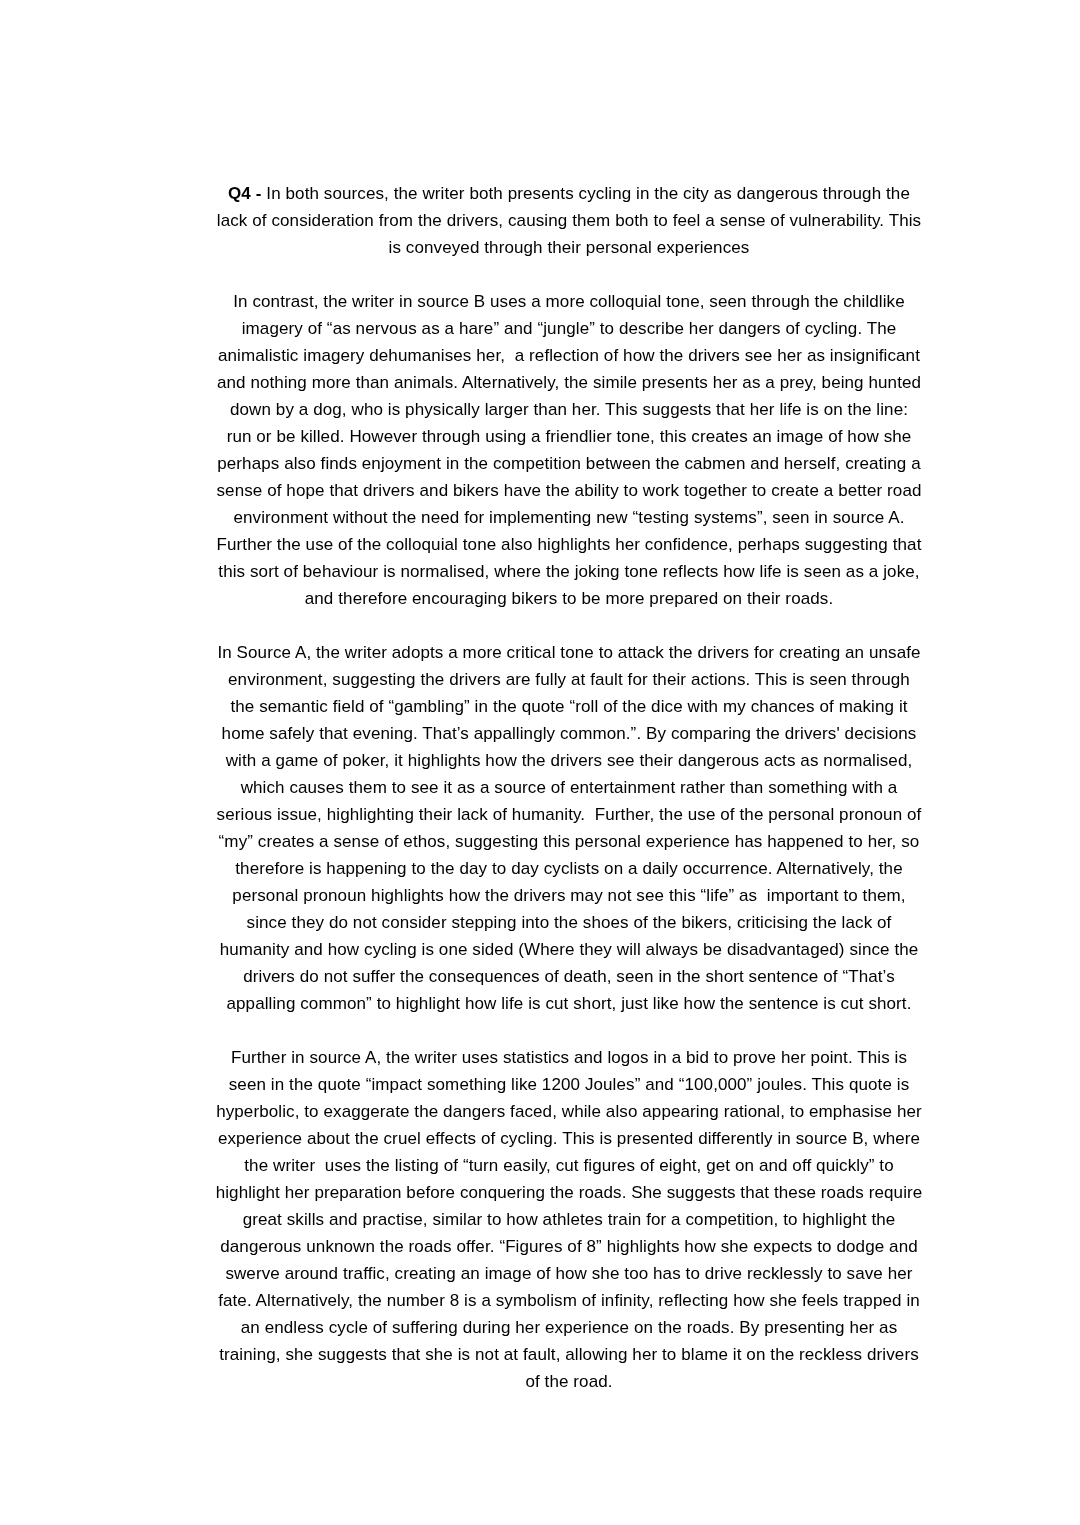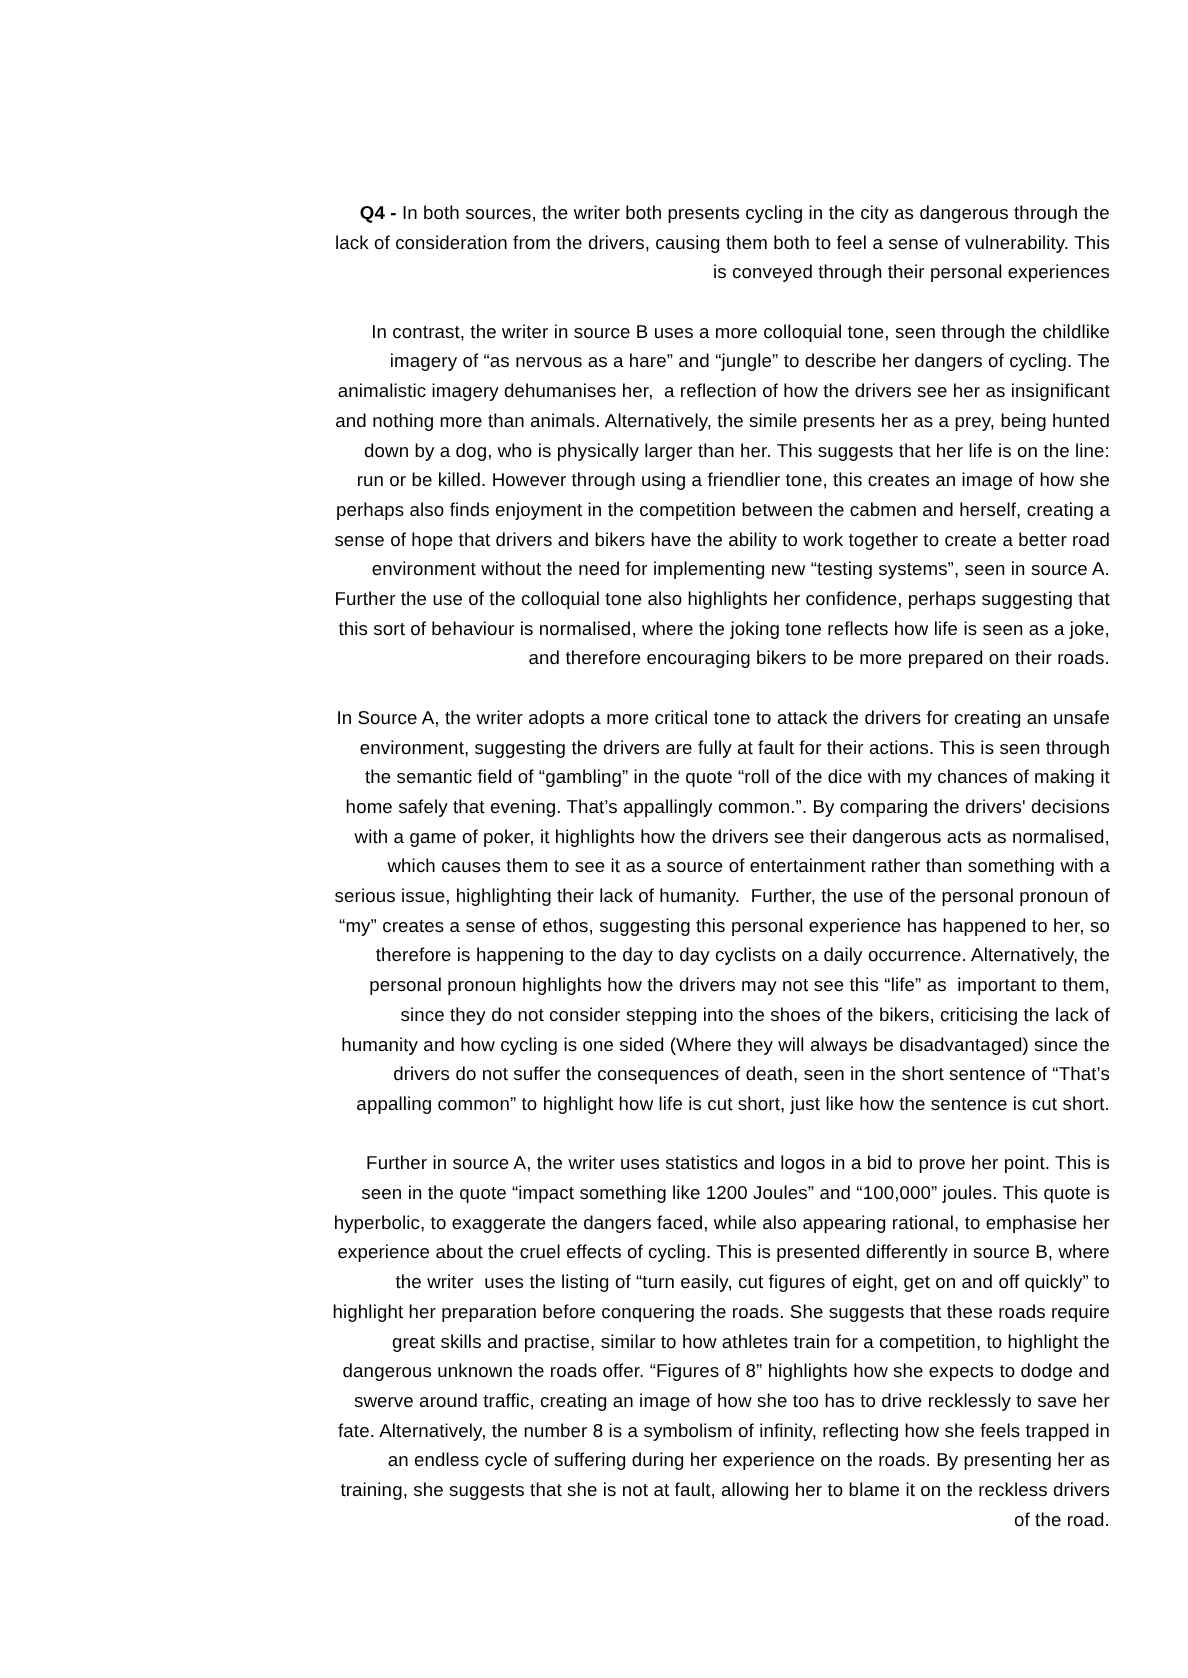--- a/index.html
+++ b/index.html
@@ -28,21 +28,21 @@
     top: 180px;
     width: 880px;
     color: #000000;
     font-size: 17px;
     line-height: 27px;
     letter-spacing: 0.1px;
   }
   .para {
     margin: 0 0 27px 0;
     white-space: pre-wrap;
-    text-align: right;
+    text-align: center;
   }
   .para:last-child {
     margin-bottom: 10px;
   }
   .q-label {
     font-weight: bold;
   }
 </style>
 </head>
 <body>

